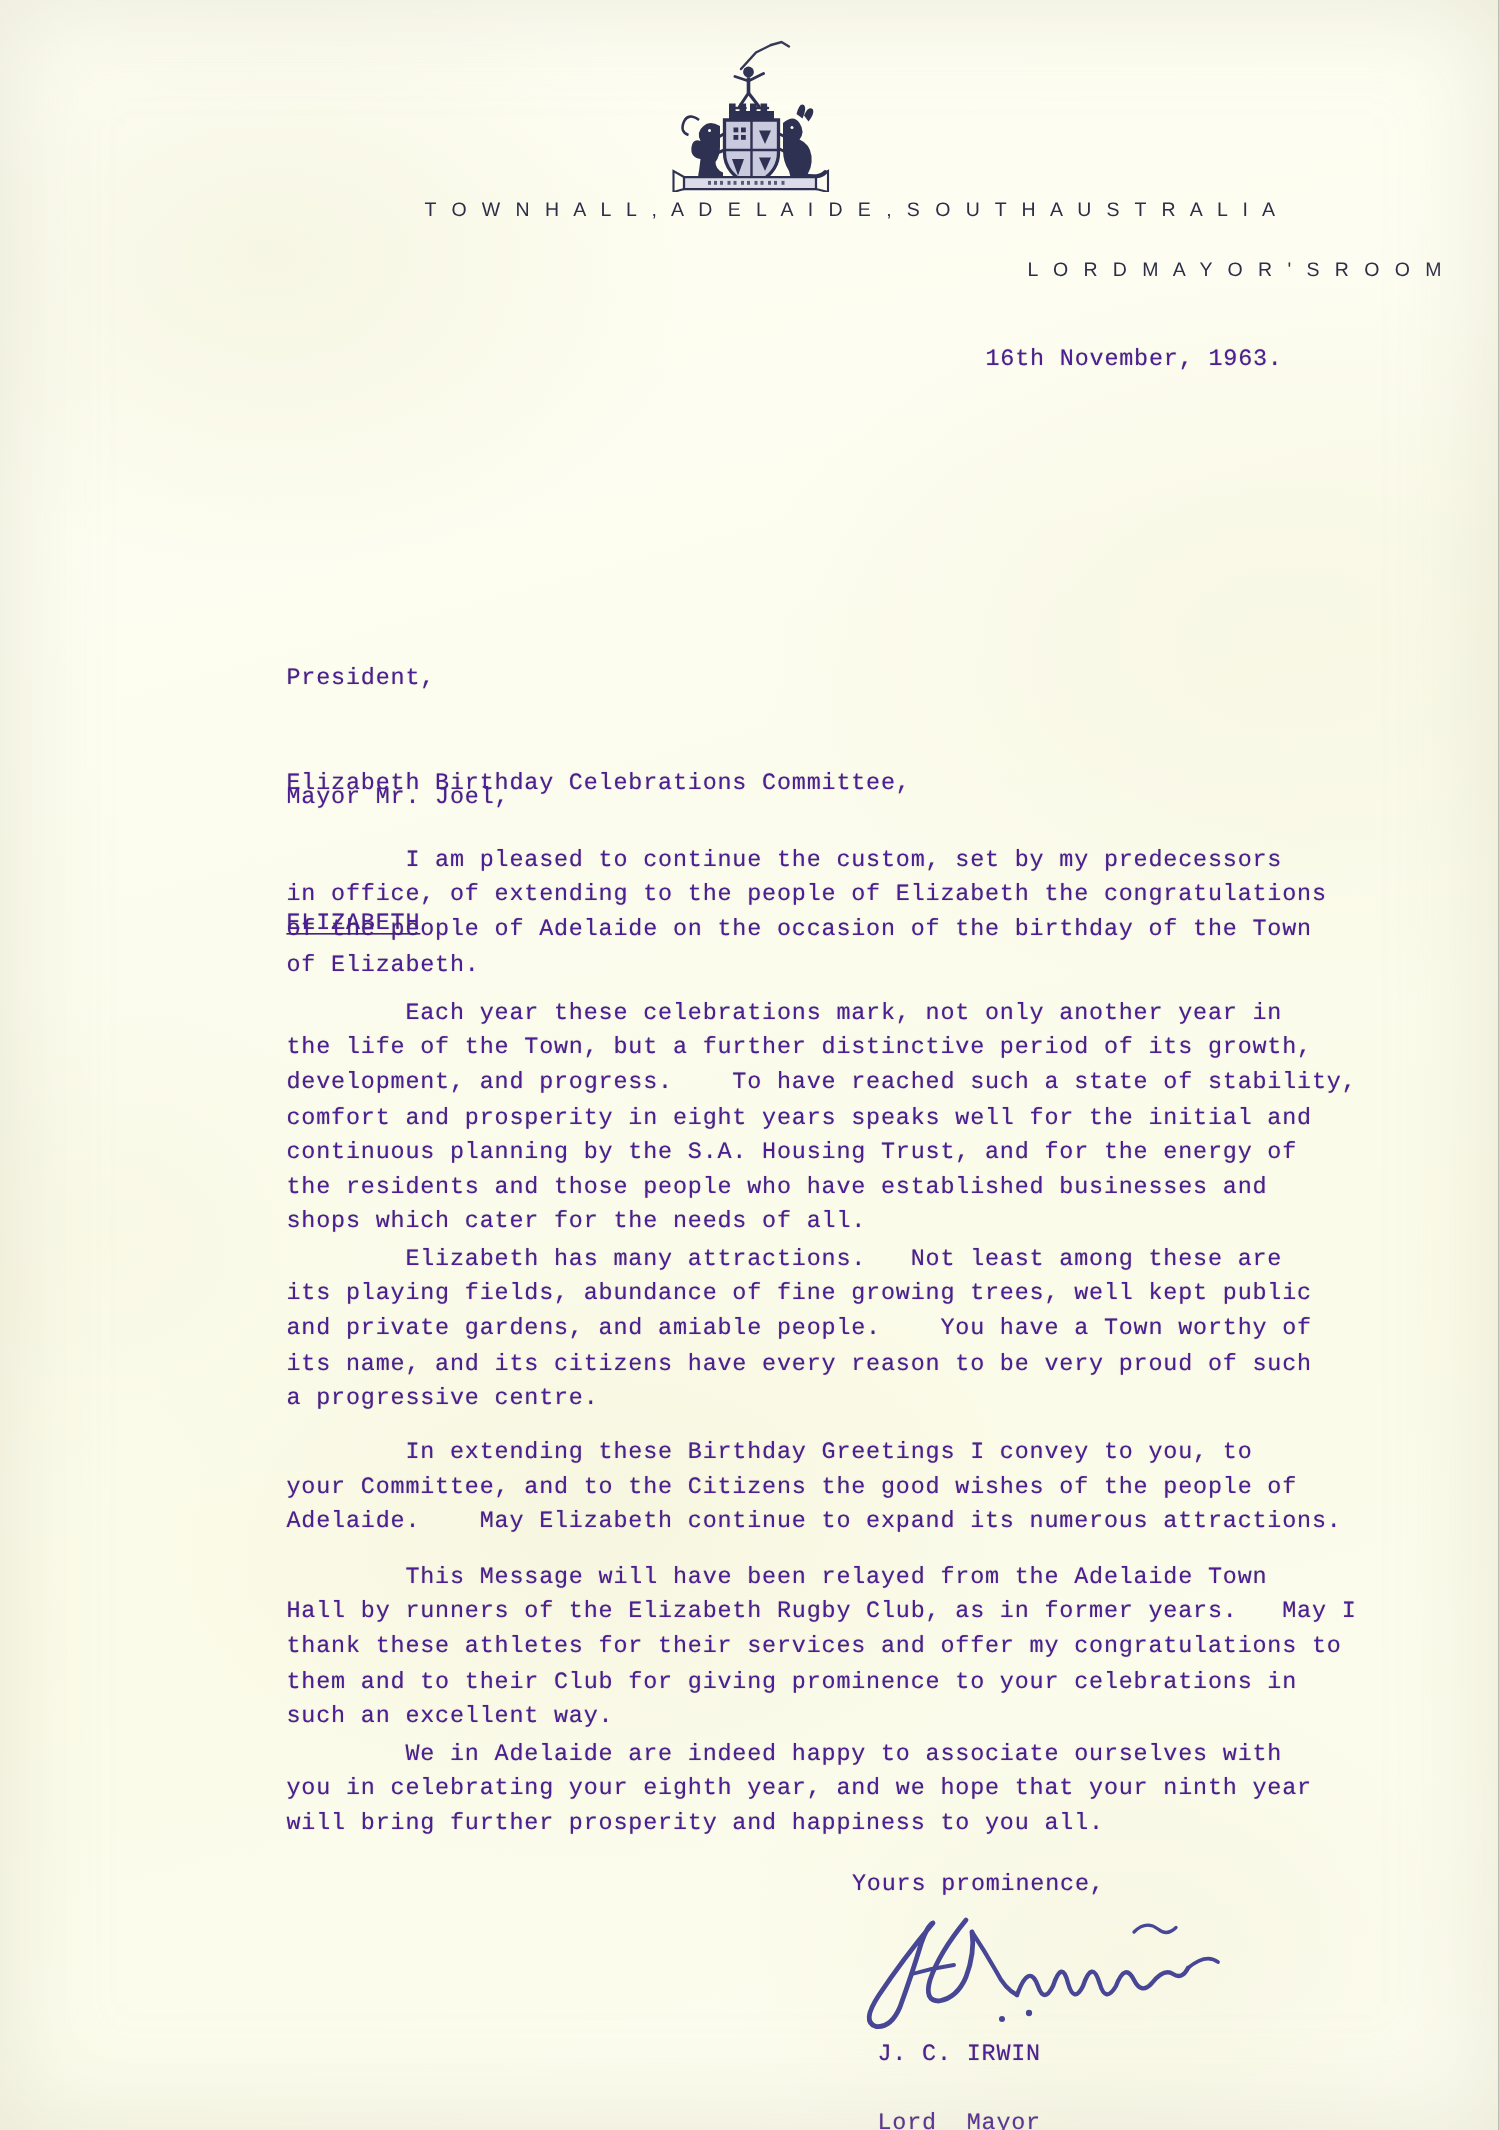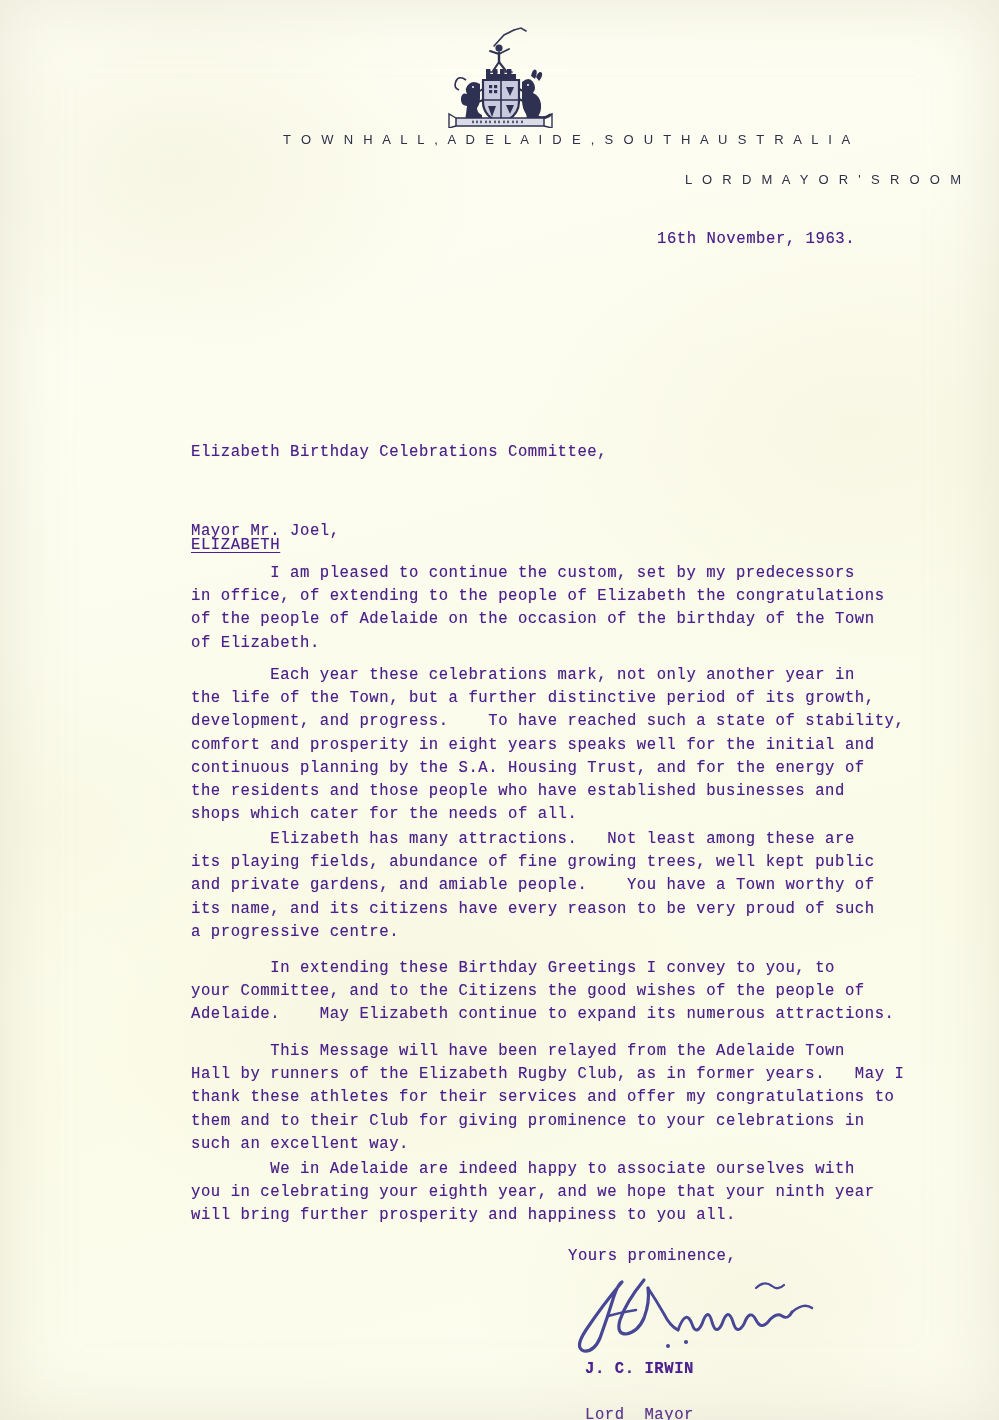--- a/index.html
+++ b/index.html
@@ -90,21 +90,21 @@
   
   #signature {
     position: absolute;
     left: 560px;
     top: 1272px;
     width: 300px;
     height: 95px;
   }
   #signature svg { display: block; width: 100%; height: 100%; }
 
-  #signer-name  { left: 585px; top: 1358px; font-weight: bold; }
+  #signer-name  { left: 585px; top: 1358px; }
   #signer-title { left: 585px; top: 1381px; }
 
   
   #vignette {
     position: absolute;
     inset: 0;
     pointer-events: none;
     box-shadow: inset 0 0 70px rgba(198,196,166,0.35);
   }
 </style>
@@ -201,20 +201,21 @@
       </svg>
     </div>
 
     <div class="lh-line" id="lh-town">T O W N   H A L L ,  A D E L A I D E ,  S O U T H  A U S T R A L I A</div>
 
     <div class="lh-line" id="lh-room">L O R D  M A Y O R ' S  R O O M</div>
 
     <div class="typed" id="date-line">16th November, 1963.</div>
 
     <div class="typed" id="addressee">
+      <div>President,</div>
       <div>Elizabeth Birthday Celebrations Committee,</div>
       <div class="u">ELIZABETH</div>
     </div>
 
     <div class="typed" id="salutation">Mayor Mr. Joel,</div>
 
     <div class="typed para" id="p1">        I am pleased to continue the custom, set by my predecessors
 in office, of extending to the people of Elizabeth the congratulations
 of the people of Adelaide on the occasion of the birthday of the Town
 of Elizabeth.</div>

